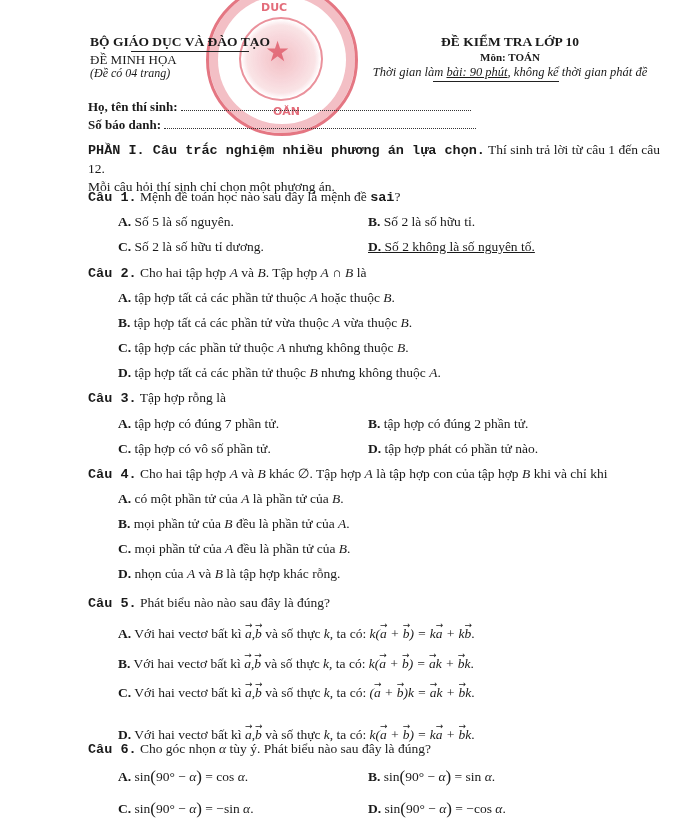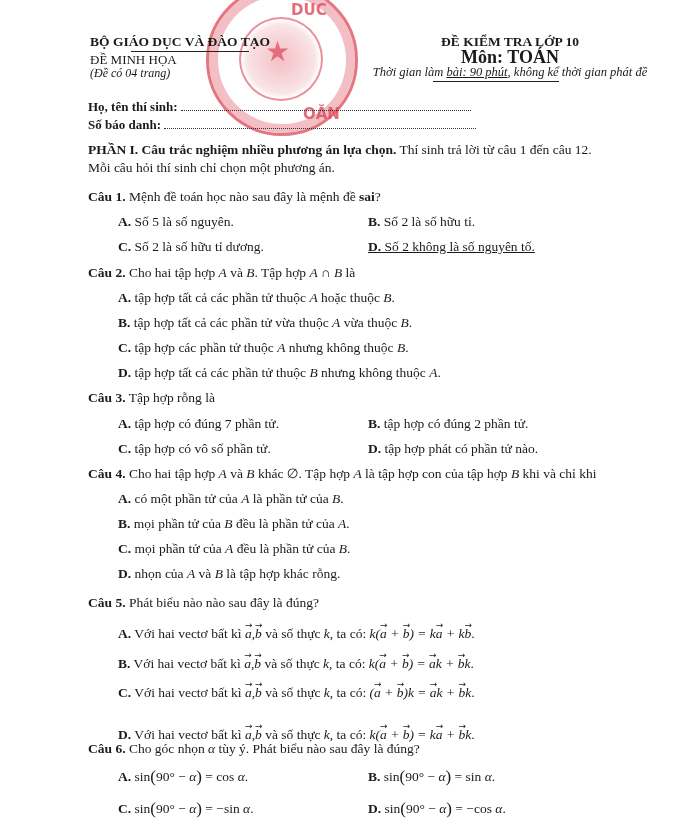--- a/index.html
+++ b/index.html
@@ -2,32 +2,32 @@
 <html><head>
 <meta charset="utf-8">
 <style>
   html, body { margin: 0; padding: 0; background: #ffffff; }
   body {
     width: 700px; height: 828px; position: relative; overflow: hidden;
     font-family: "Liberation Serif", "DejaVu Serif", serif;
     color: #1a1a1a; font-size: 13px;
   }
   .abs { position: absolute; }
-  .b { font-weight: bold; }
+  .b { font-weight: bold; font-family: Liberation Mono, monospace; }
 
   
   .hdr-left { left: 90px; top: 34px; width: 200px; text-align: left; }
   .hdr-left .org { font-weight: bold; font-size: 13.5px; }
   .hdr-left .rule { width: 118px; height: 1px; background: #222; margin: 1px auto 1px auto; }
   .hdr-left .sub { font-size: 13px; line-height: 14px; }
   .hdr-left .pages { font-style: italic; font-size: 12px; line-height: 13px; }
 
   .hdr-right { left: 330px; top: 34px; width: 360px; text-align: center; }
   .hdr-right .t1 { font-weight: bold; font-size: 13.5px; line-height: 16px; }
-  .hdr-right .t2 { font-weight: bold; font-size: 18px; line-height: 15px; }
+  .hdr-right .t2 { font-weight: bold; font-size: 11px; line-height: 15px; }
   .hdr-right .t3 { font-style: italic; font-size: 12.5px; line-height: 15px; }
   .hdr-right .rule2 { width: 126px; height: 1px; background: #222; margin: 1px 0 0 103px; }
   .u { text-decoration: underline; }
 
   .field { left: 88px; font-weight: bold; font-size: 13px; }
   .dots { display: inline-block; border-bottom: 1.5px dotted #333; height: 11px; vertical-align: baseline; }
 
   
   .stamp {
     left: 206px; top: -16px; width: 146px; height: 146px; border-radius: 50%;
@@ -38,23 +38,22 @@
   .stamp-inner {
     position: absolute; left: 30px; top: 30px; width: 80px; height: 80px; border-radius: 50%;
     border: 2px solid rgba(214, 40, 60, 0.6);
     background: radial-gradient(circle, rgba(214,40,60,0.35) 0%, rgba(214,40,60,0.15) 60%, rgba(214,40,60,0) 70%);
   }
   .stamp-star {
     position: absolute; left: 56px; top: 48px; color: rgba(214,40,60,0.7); font-size: 28px;
     font-family: "DejaVu Sans", sans-serif;
   }
   .stamp-text {
-    position: absolute; color: rgba(214,40,60,0.8); font-size: 15px; font-weight: bold;
+    position: absolute; color: rgba(214,40,60,0.8); font-size: 11px; font-weight: bold;
     font-family: "DejaVu Sans", sans-serif;
-    margin-left: 30px;
   }
 
   
   .section { left: 88px; top: 141px; width: 590px; line-height: 18px; font-size: 13.5px; }
   .q { left: 88px; width: 600px; font-size: 13.5px; line-height: 18px; }
   .opt { font-size: 13.5px; line-height: 18px; position: absolute; }
   .opt .lbl { font-weight: bold; }
   .mi { font-style: italic; }
   .vec { position: relative; display: inline-block; font-style: italic; }
   .vec::before {

